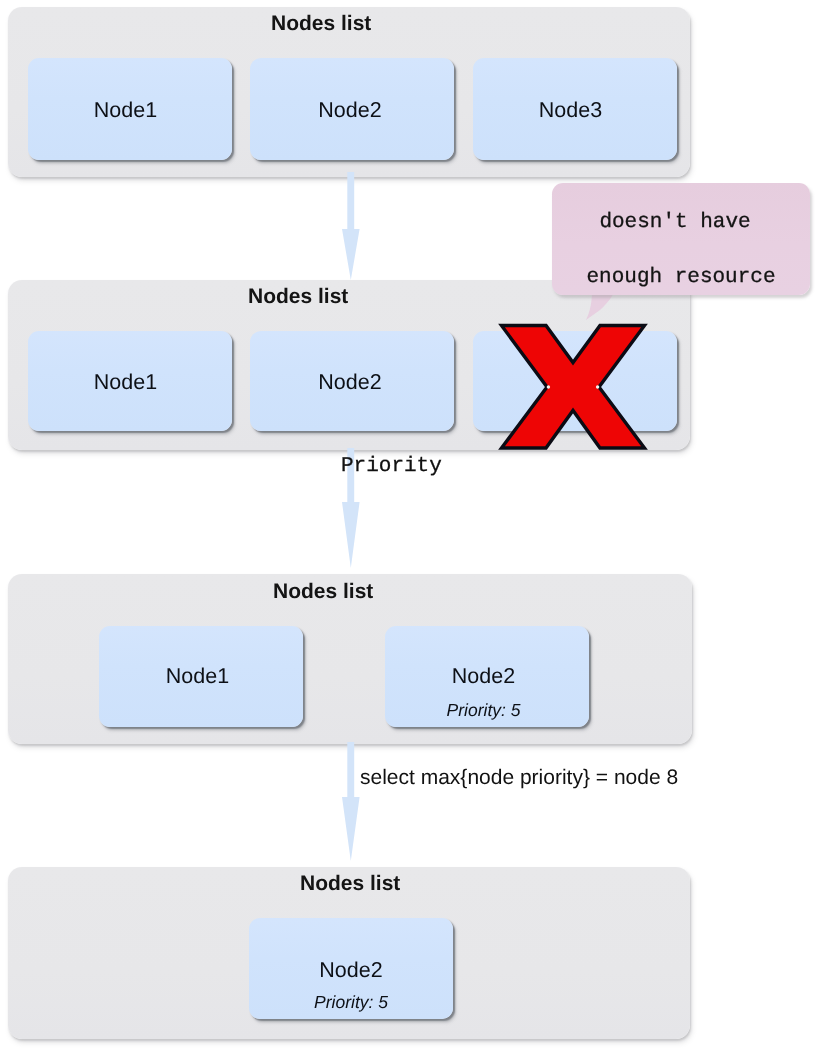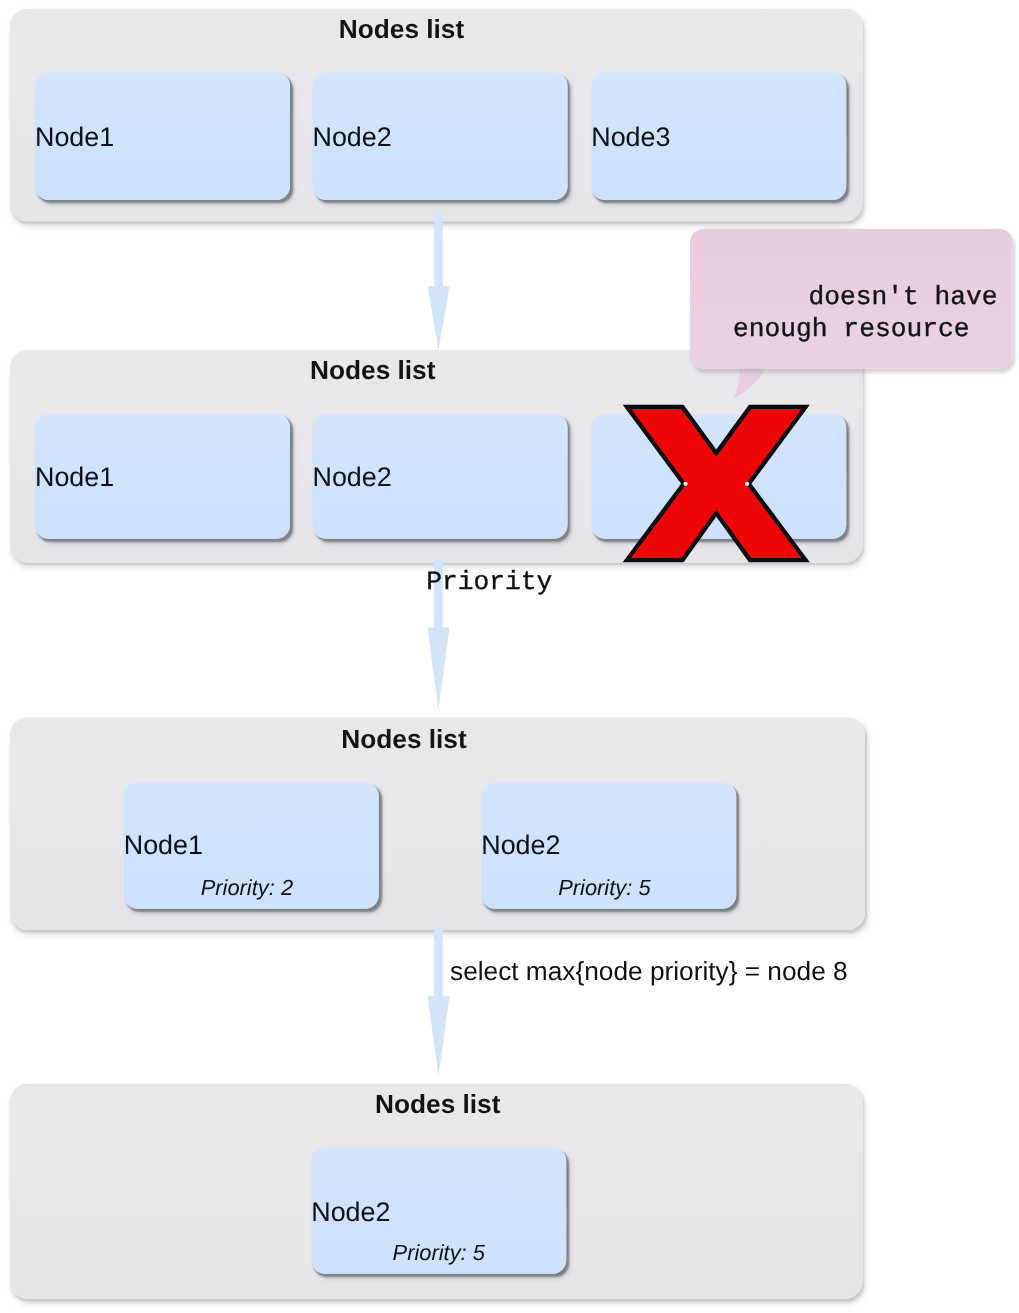--- a/index.html
+++ b/index.html
@@ -36,21 +36,21 @@
 
   
   .node{
     position:absolute;
     background:linear-gradient(180deg,#d4e5fd 0%,#d0e3fc 40%,#cde1fb 100%);
     border-radius:11px;
     box-shadow:2px 2px 1.5px rgba(112,116,123,.85), 3px 4px 3px rgba(150,152,157,.38);
   }
   .node-label{
     position:absolute;left:0;right:0;
-    color:#0d1016;
+    text-align:center;color:#0d1016;
     font-size:21.5px;
   }
   .node-prio{
     position:absolute;left:0;right:0;
     text-align:center;color:#0d1016;
     font-style:italic;font-size:17.5px;
   }
 
   
   .arrow{position:absolute;filter:blur(0.45px);}
@@ -94,22 +94,22 @@
   </div>
 
   <svg class="arrow" style="left:340px;top:172px;width:22px;height:108px;" viewBox="0 0 22 108">
     <polygon points="7.3,0 14.2,0 14.2,57 19.6,57 10.8,108 2,57 7.3,57" fill="#d3e4f9"></polygon>
   </svg>
 
   <svg class="callout-tail" style="left:582px;top:286px;width:42px;height:42px;" viewBox="0 0 42 42">
     <path d="M 10,0 L 34,0 C 33,7 27,16 18,24 L 4,34 C 8,26 10.5,15 10,0 Z" fill="#e7cfe0"></path>
   </svg>
   <div class="callout" style="left:552px;top:183px;width:258px;height:112px;">
-    <div class="callout-line" style="top:44px;right:12px;text-align:right;">doesn't have</div>
-    <div class="callout-line" style="top:70px;">enough resource</div>
+    <div class="callout-line" style="top:28px;right:12px;">doesn't have</div>
+    <div class="callout-line" style="top:83px;">enough resource</div>
   </div>
 
   <div class="group" style="left:8px;top:280px;width:682px;height:170px;">
   </div>
   <div class="group-title" style="left:248px;top:284.5px;">Nodes list</div>
 
   <div class="node" style="left:28px;top:331px;width:204px;height:100px;">
     <div class="node-label" style="top:39px;right:9px;">Node1</div>
   </div>
   <div class="node" style="left:250px;top:331px;width:204px;height:100px;">
@@ -127,21 +127,20 @@
     <polygon points="7.3,0 14.2,0 14.2,54 19.6,54 10.8,120 2,54 7.3,54" fill="#d3e4f9"></polygon>
   </svg>
   <div class="edge-label mono" style="left:341px;top:455px;">Priority</div>
 
   <div class="group" style="left:8px;top:574px;width:684px;height:170px;">
   </div>
   <div class="group-title" style="left:273px;top:579.5px;">Nodes list</div>
 
   <div class="node" style="left:99px;top:626px;width:204px;height:101px;">
     <div class="node-label" style="top:38px;right:7px;">Node1</div>
-    <div class="node-prio" style="top:74px;right:7px;">Priority: 2</div>
   </div>
   <div class="node" style="left:385px;top:626px;width:204px;height:101px;">
     <div class="node-label" style="top:38px;right:7px;">Node2</div>
     <div class="node-prio" style="top:74px;right:7px;">Priority: 5</div>
   </div>
 
   <svg class="arrow" style="left:340px;top:742px;width:22px;height:119px;" viewBox="0 0 22 119">
     <polygon points="7.3,0 14.2,0 14.2,55 19.6,55 10.8,119 2,55 7.3,55" fill="#d3e4f9"></polygon>
   </svg>
   <div class="edge-label" style="left:360px;top:766px;">select max{node priority} = node 8</div>

